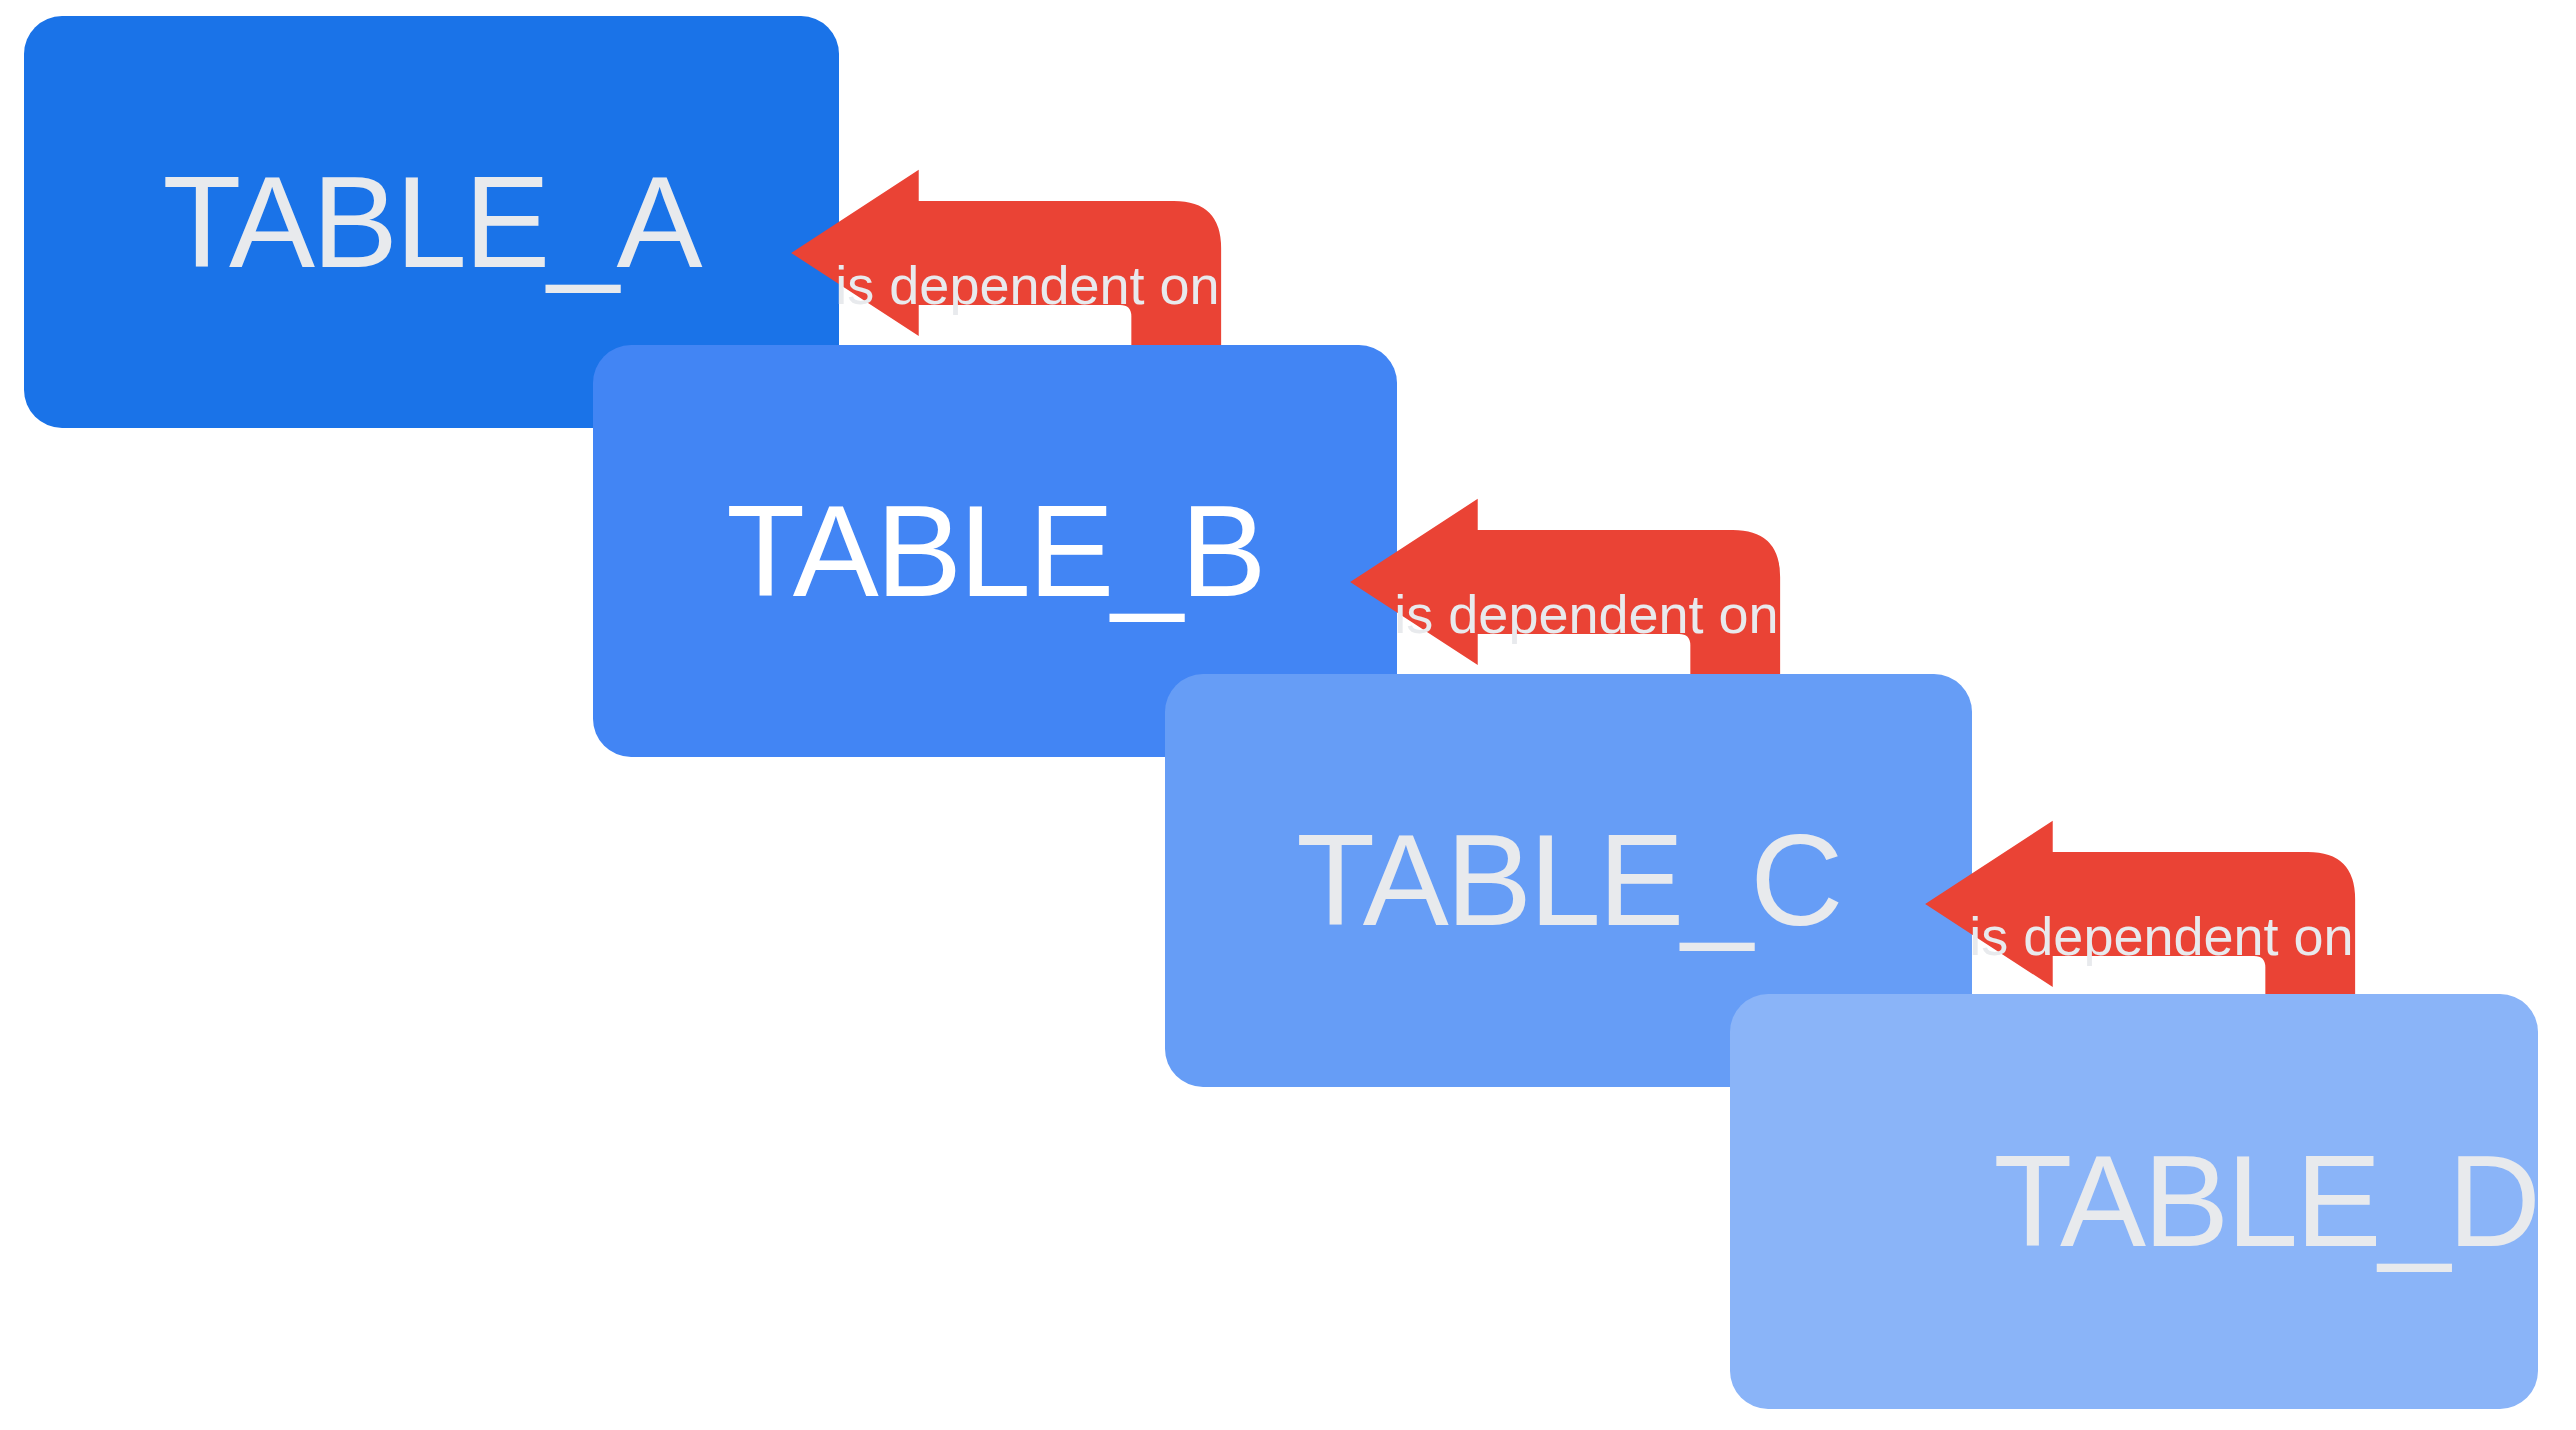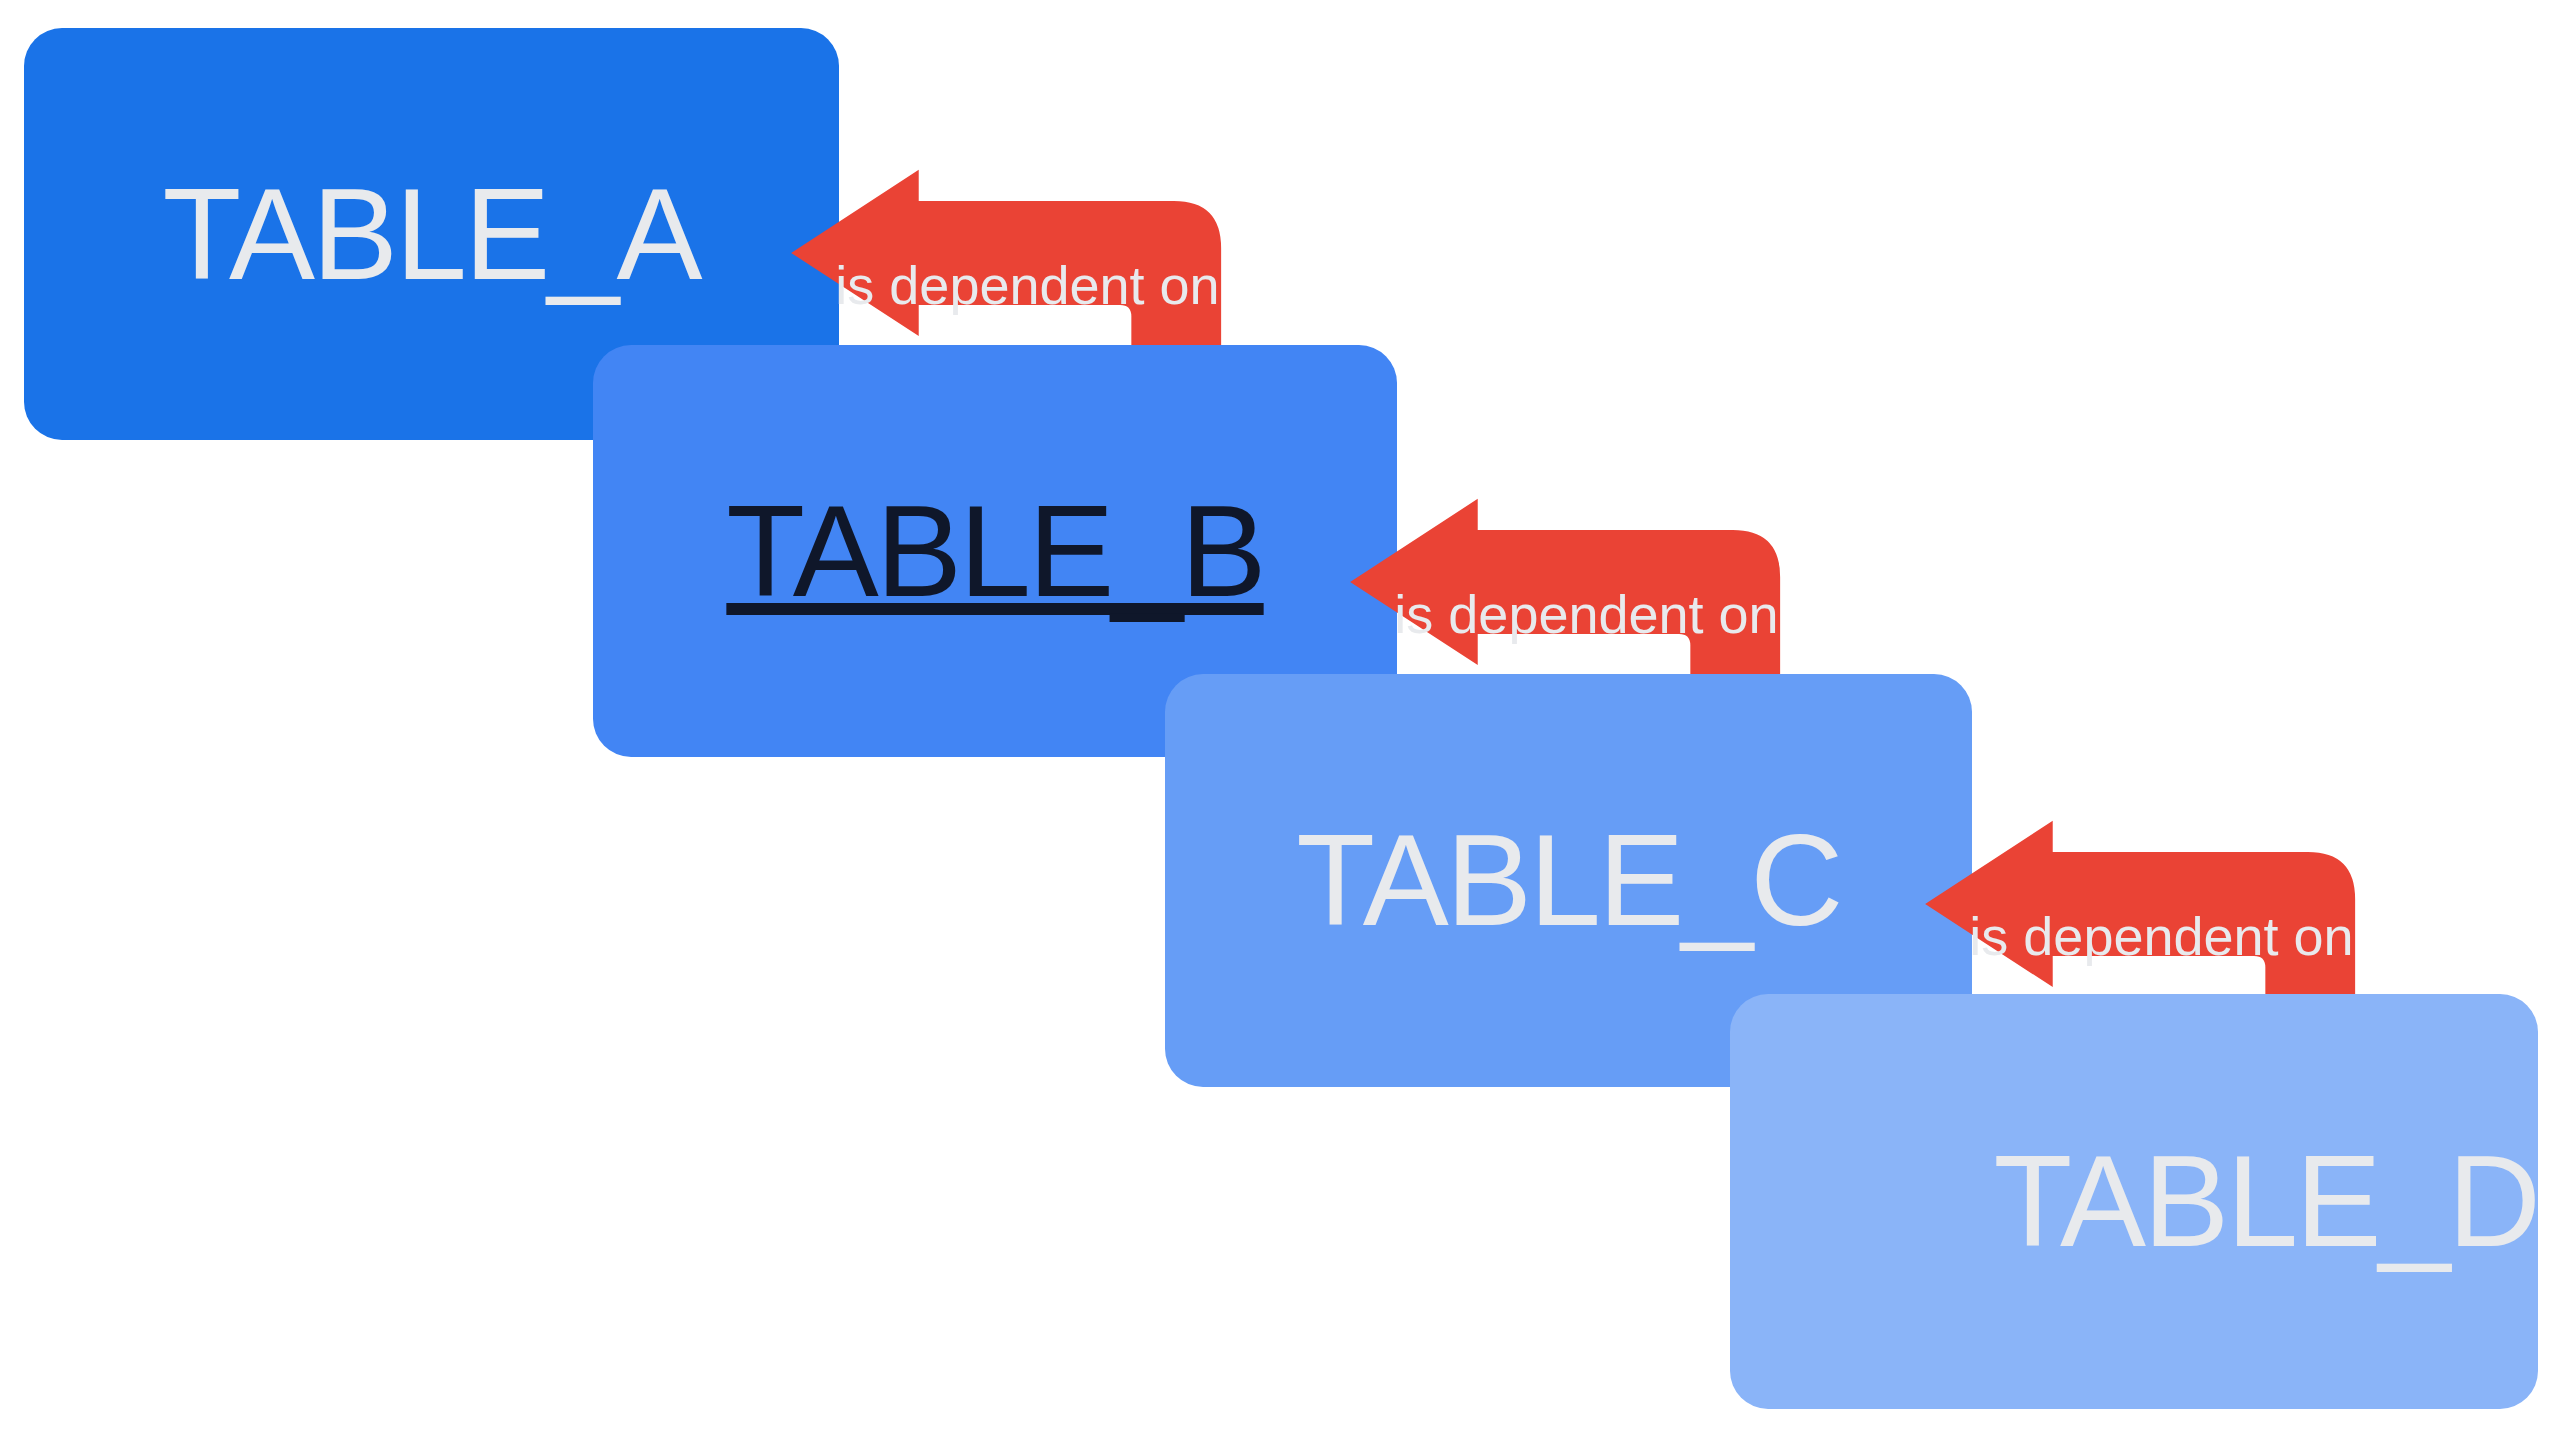--- a/index.html
+++ b/index.html
@@ -18,21 +18,21 @@
     align-items: center;
     justify-content: center;
   }
   .table-label {
     font-size: 129px;
     font-weight: 400;
     letter-spacing: -2.8px;
     line-height: 1;
     white-space: nowrap;
   }
-  .box-a { left: 23.6px;   top: 28px;   width: 815px; height: 412px; }
+  .box-a { left: 23.6px;   top: 16px;   width: 815px; height: 412px; }
   .box-b { left: 593px;  top: 345px;  width: 804px; height: 412px; }
   .box-c { left: 1165px; top: 674px;  width: 807px; height: 413px; }
   .box-d { left: 1730px; top: 994px; width: 808px; height: 415px; justify-content: flex-end; }
 
   .arrow { position: absolute; width: 435px; height: 189px; }
   .arrow svg { position: absolute; left: 0; top: 0; display: block; }
   .arrow-label {
     position: absolute;
     left: 38px;
     top: 49px;
@@ -60,21 +60,21 @@
   </div>
 
   <div class="arrow arrow-1">
     <svg width="435" height="189" viewBox="0 0 460 200" aria-hidden="true">
       <path d="M0 92 L135 4 L135 37 L405 37 Q455 37 455 87 L455 200 L360 200 L360 159 Q360 147 348 147 L135 147 L135 180 Z" fill="#EA4335"></path>
     </svg>
     <span class="arrow-label" style="color: rgb(232, 234, 237);">is dependent on</span>
   </div>
 
   <div class="table-box box-b" style="background-color: rgb(66, 133, 244);">
-    <span class="table-label" style="color: #0f172a; text-decoration: underline;">TABLE_B</span>
+    <span class="table-label" style="color: #ffffff;">TABLE_B</span>
   </div>
 
   <div class="arrow arrow-2">
     <svg width="435" height="189" viewBox="0 0 460 200" aria-hidden="true">
       <path d="M0 92 L135 4 L135 37 L405 37 Q455 37 455 87 L455 200 L360 200 L360 159 Q360 147 348 147 L135 147 L135 180 Z" fill="#EA4335"></path>
     </svg>
     <span class="arrow-label" style="color: rgb(232, 234, 237);">is dependent on</span>
   </div>
 
   <div class="table-box box-c" style="background-color: rgb(102, 157, 246);">

